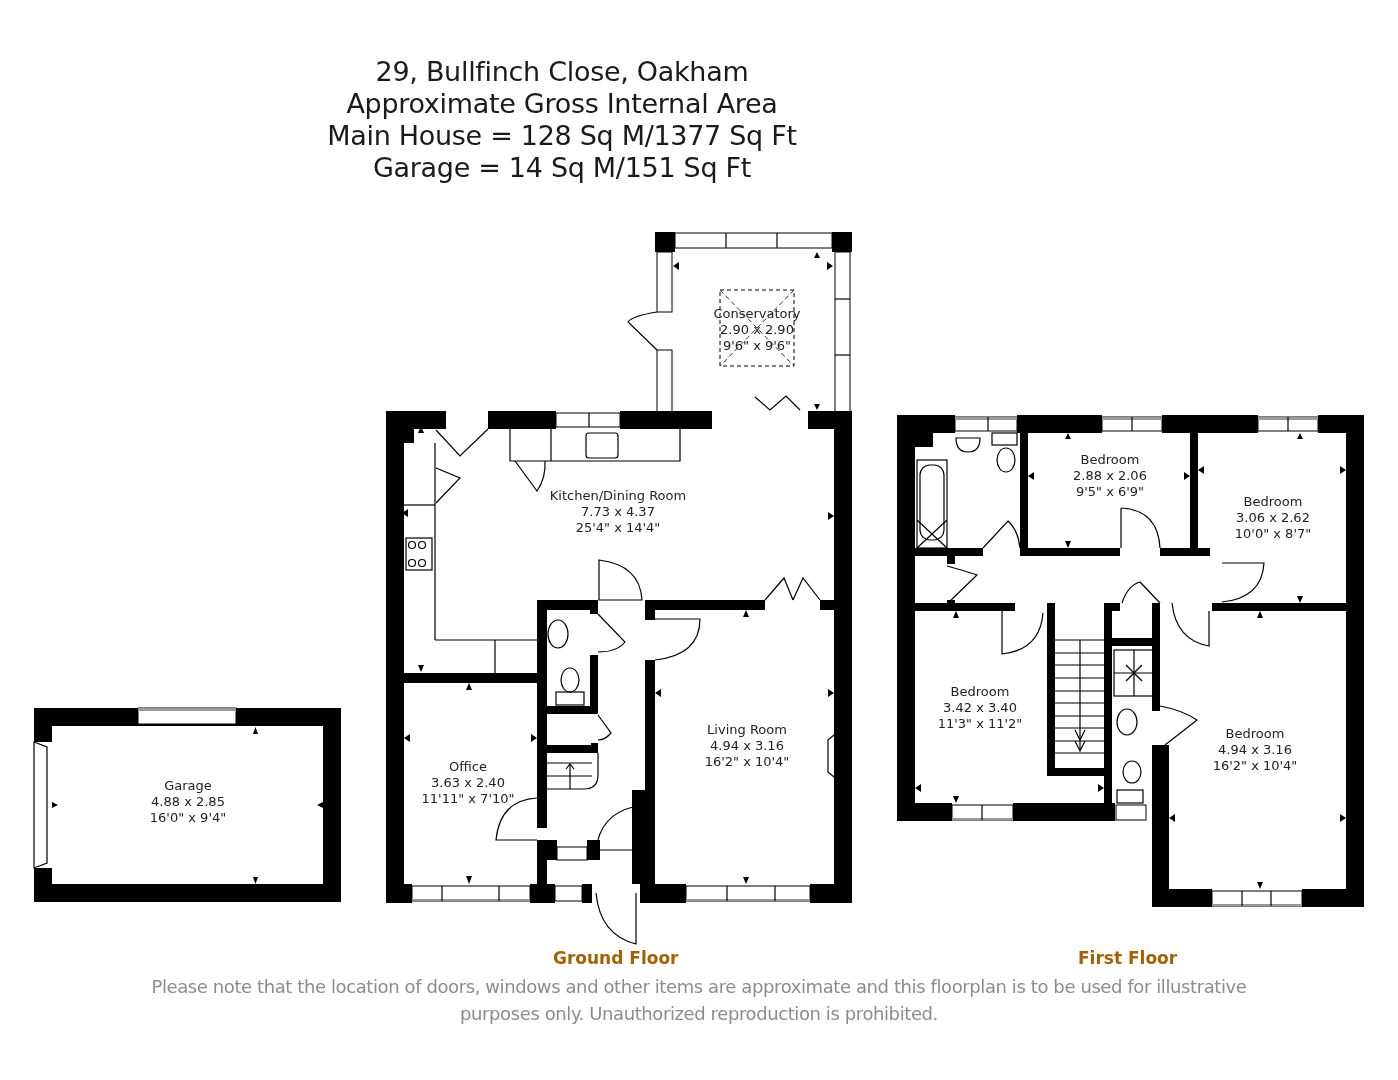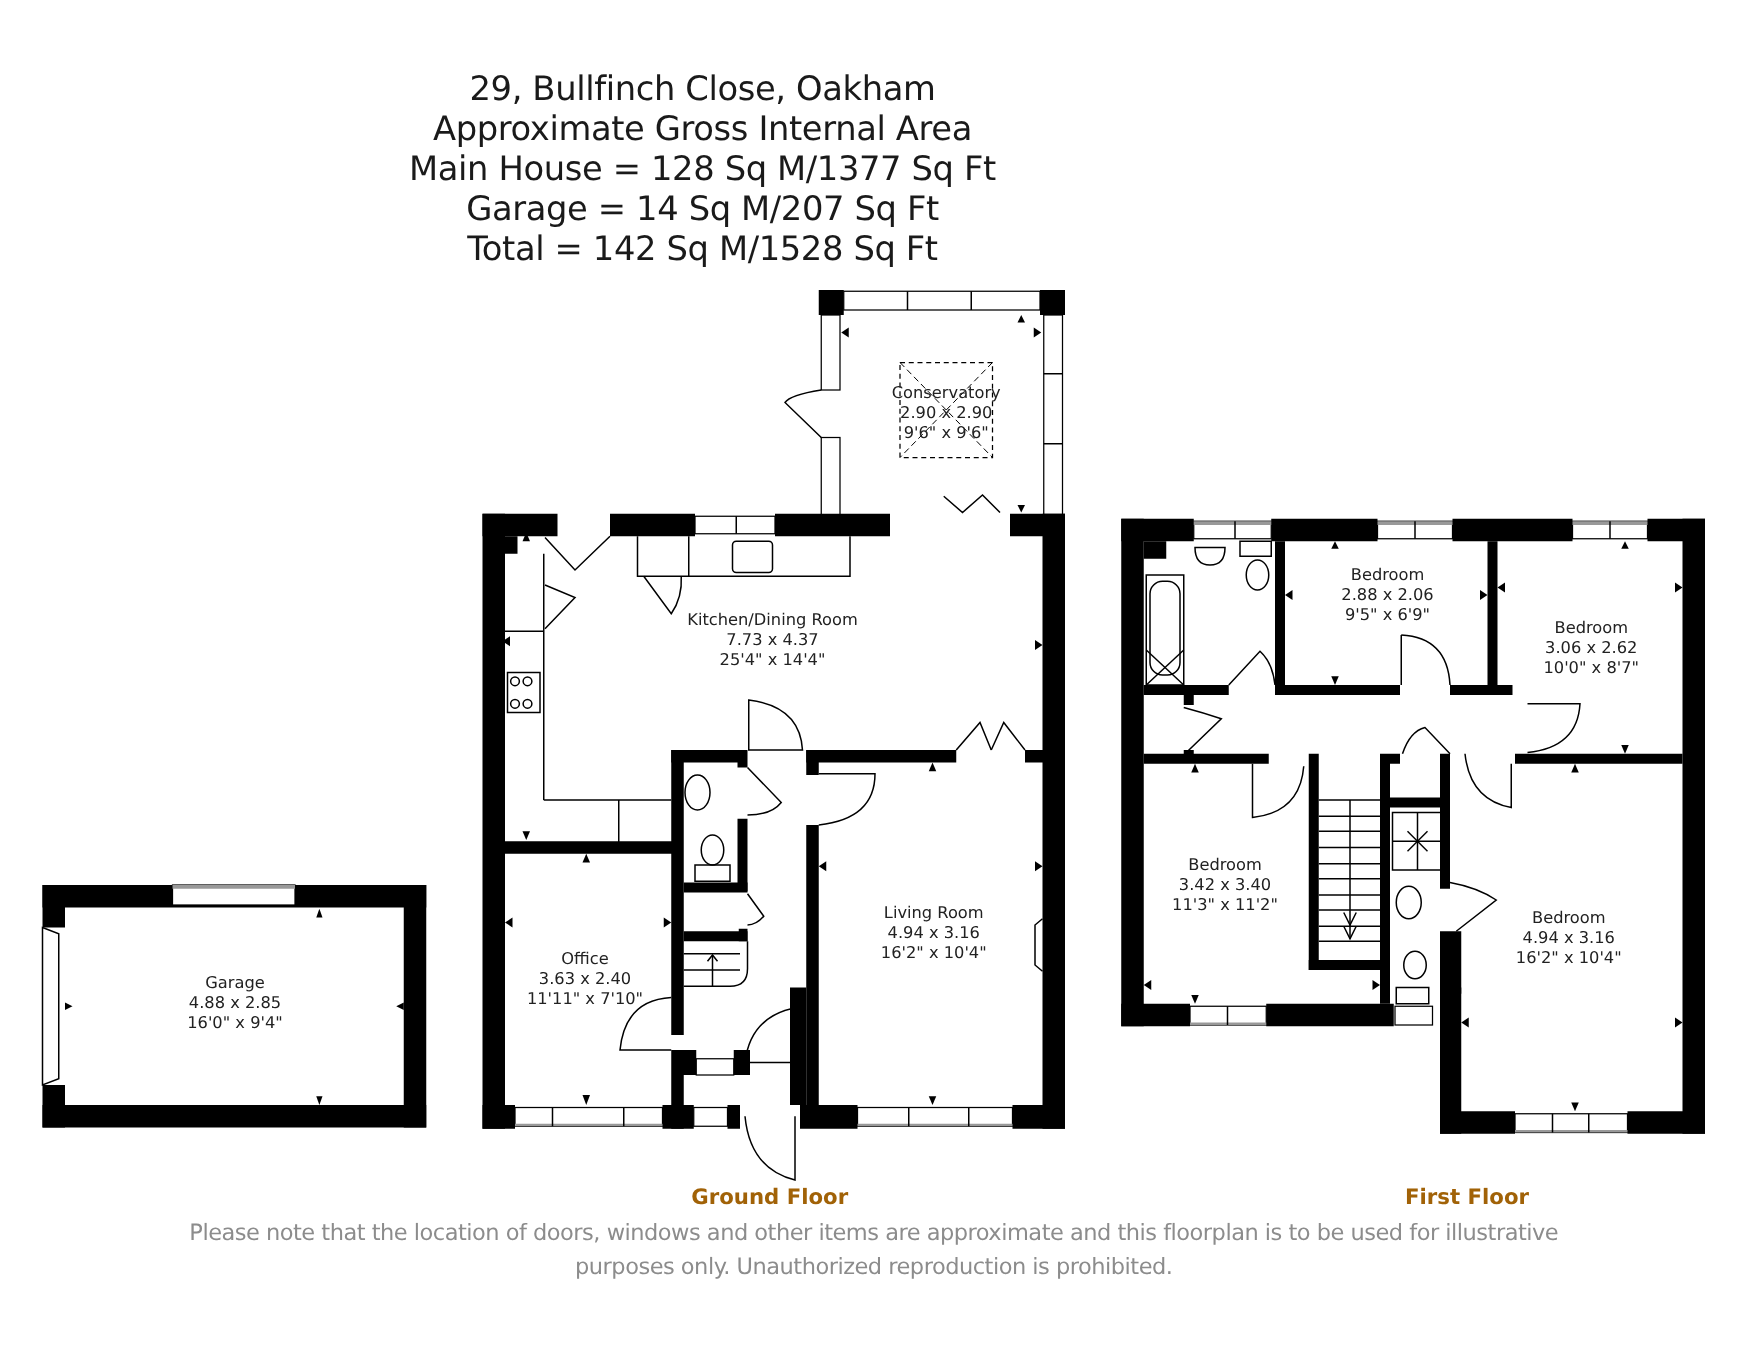--- a/index.html
+++ b/index.html
@@ -16,22 +16,21 @@
     .winsill { fill: #999; }
     .arrow { fill: #000; }
   </style>
 </head>
 <body>
 
 <div class="title-block">
   <div class="title-line">29, Bullfinch Close, Oakham</div>
   <div class="title-line">Approximate Gross Internal Area</div>
   <div class="title-line">Main House = 128 Sq M/1377 Sq Ft</div>
-  <div class="title-line">Garage = 14 Sq M/207 Sq Ft</div>
-  <div class="title-line">Total = 142 Sq M/1528 Sq Ft</div>
+  <div class="title-line">Garage = 14 Sq M/151 Sq Ft</div>
 </div>
 
 <svg id="plan" width="1398" height="1080" viewBox="0 0 1398 1080">
 
   <g>
     <rect class="wall" x="34" y="708" width="307" height="18"></rect>
     <rect class="wall" x="34" y="884" width="307" height="18"></rect>
     <rect class="wall" x="323" y="708" width="18" height="194"></rect>
     <rect class="wall" x="34" y="708" width="18" height="34"></rect>
     <rect class="wall" x="34" y="868" width="18" height="34"></rect>
@@ -328,18 +327,18 @@
   <text class="room-label" x="980" y="696">Bedroom</text>
   <text class="room-label" x="980" y="712">3.42 x 3.40</text>
   <text class="room-label" x="980" y="728">11'3" x 11'2"</text>
 
   <text class="room-label" x="1255" y="738">Bedroom</text>
   <text class="room-label" x="1255" y="754">4.94 x 3.16</text>
   <text class="room-label" x="1255" y="770">16'2" x 10'4"</text>
 </svg>
 
 <div class="floor-label" style="left:553px; top:948px;">Ground Floor</div>
-<div class="floor-label" style="left:1124px; top:948px;">First Floor</div>
+<div class="floor-label" style="left:1078px; top:948px;">First Floor</div>
 
 <div class="disclaimer">
   <div>Please note that the location of doors, windows and other items are approximate and this floorplan is to be used for illustrative</div>
   <div>purposes only. Unauthorized reproduction is prohibited.</div>
 </div>
 
 </body></html>

